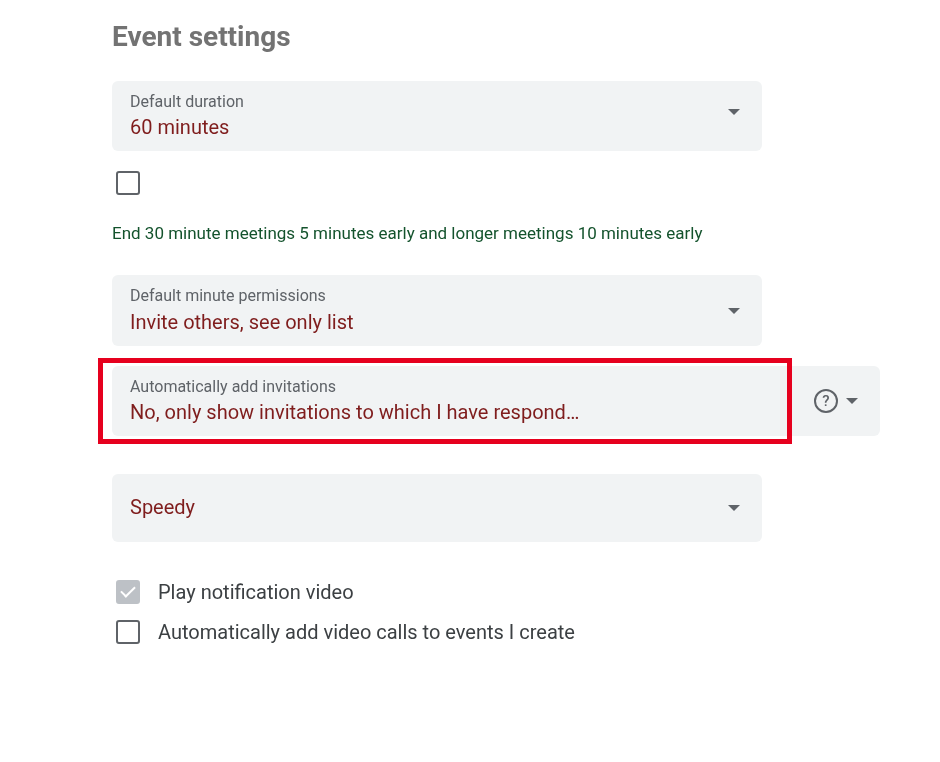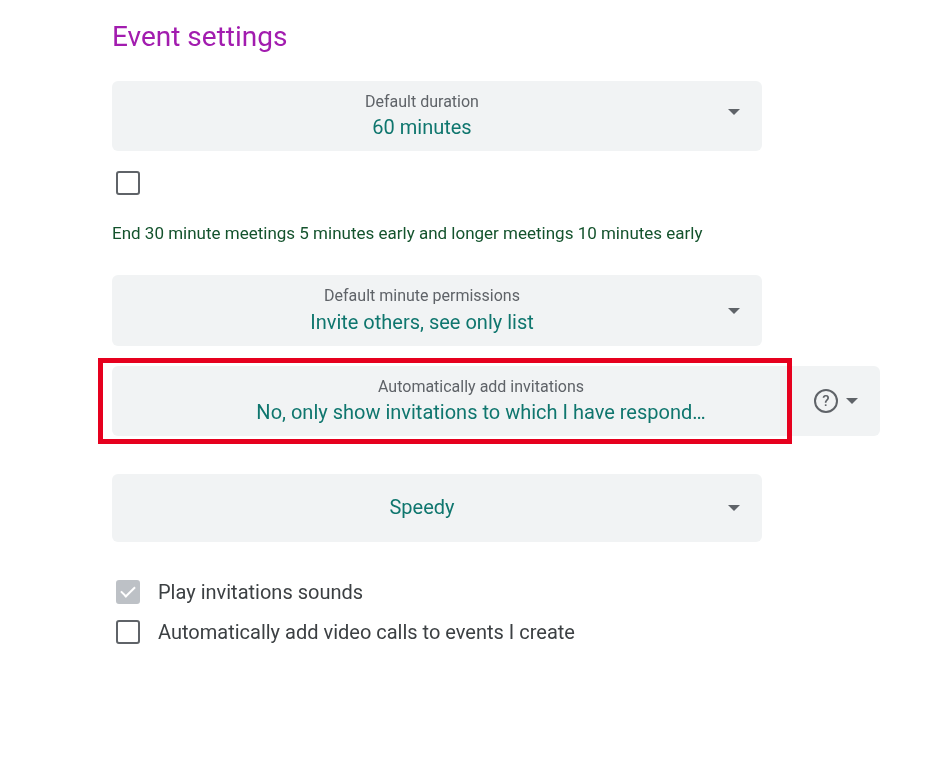--- a/index.html
+++ b/index.html
@@ -10,50 +10,49 @@
     body {
       font-family: 'Google Sans', Roboto, Arial, sans-serif;
       background: #fff;
       width: 940px;
       height: 762px;
       padding: 20px 0 0 112px;
       color: #202124;
     }
     .section-title {
       font-size: 28px;
-      font-weight: 400;
-      color: #a21caf;
+      font-weight: 700;
+      color: #737373;
       margin-bottom: 28px;
     }
     .dropdown-row {
       position: relative;
       width: 650px;
       margin-bottom: 20px;
     }
     .dropdown {
       background: #f1f3f4;
       border-radius: 6px;
       padding: 10px 48px 12px 18px;
       min-height: 68px;
       position: relative;
       cursor: pointer;
       display: flex;
       flex-direction: column;
       justify-content: center;
-      text-align: center;
     }
     .dropdown-label {
       font-size: 16px;
       color: #5f6368;
       line-height: 1.4;
       margin-bottom: 2px;
     }
     .dropdown-value {
       font-size: 20px;
-      color: #0f766e;
+      color: #7f1d1d;
       white-space: nowrap;
       overflow: hidden;
       text-overflow: ellipsis;
     }
     .dropdown-caret {
       position: absolute;
       right: 22px;
       top: 50%;
       transform: translateY(-50%);
       width: 0;
@@ -184,19 +183,19 @@
   <div class="dropdown">
     <div class="dropdown-value">Speedy</div>
     <div class="dropdown-caret"></div>
   </div>
 </div>
 
 <div class="spacer-sm"></div>
 
 <div class="checkbox-row">
   <div class="checkbox-box checked"></div>
-  <div class="checkbox-label">Play invitations sounds</div>
+  <div class="checkbox-label">Play notification video</div>
 </div>
 
 <div class="checkbox-row">
   <div class="checkbox-box"></div>
   <div class="checkbox-label">Automatically add video calls to events I create</div>
 </div>
 
 </body></html>

